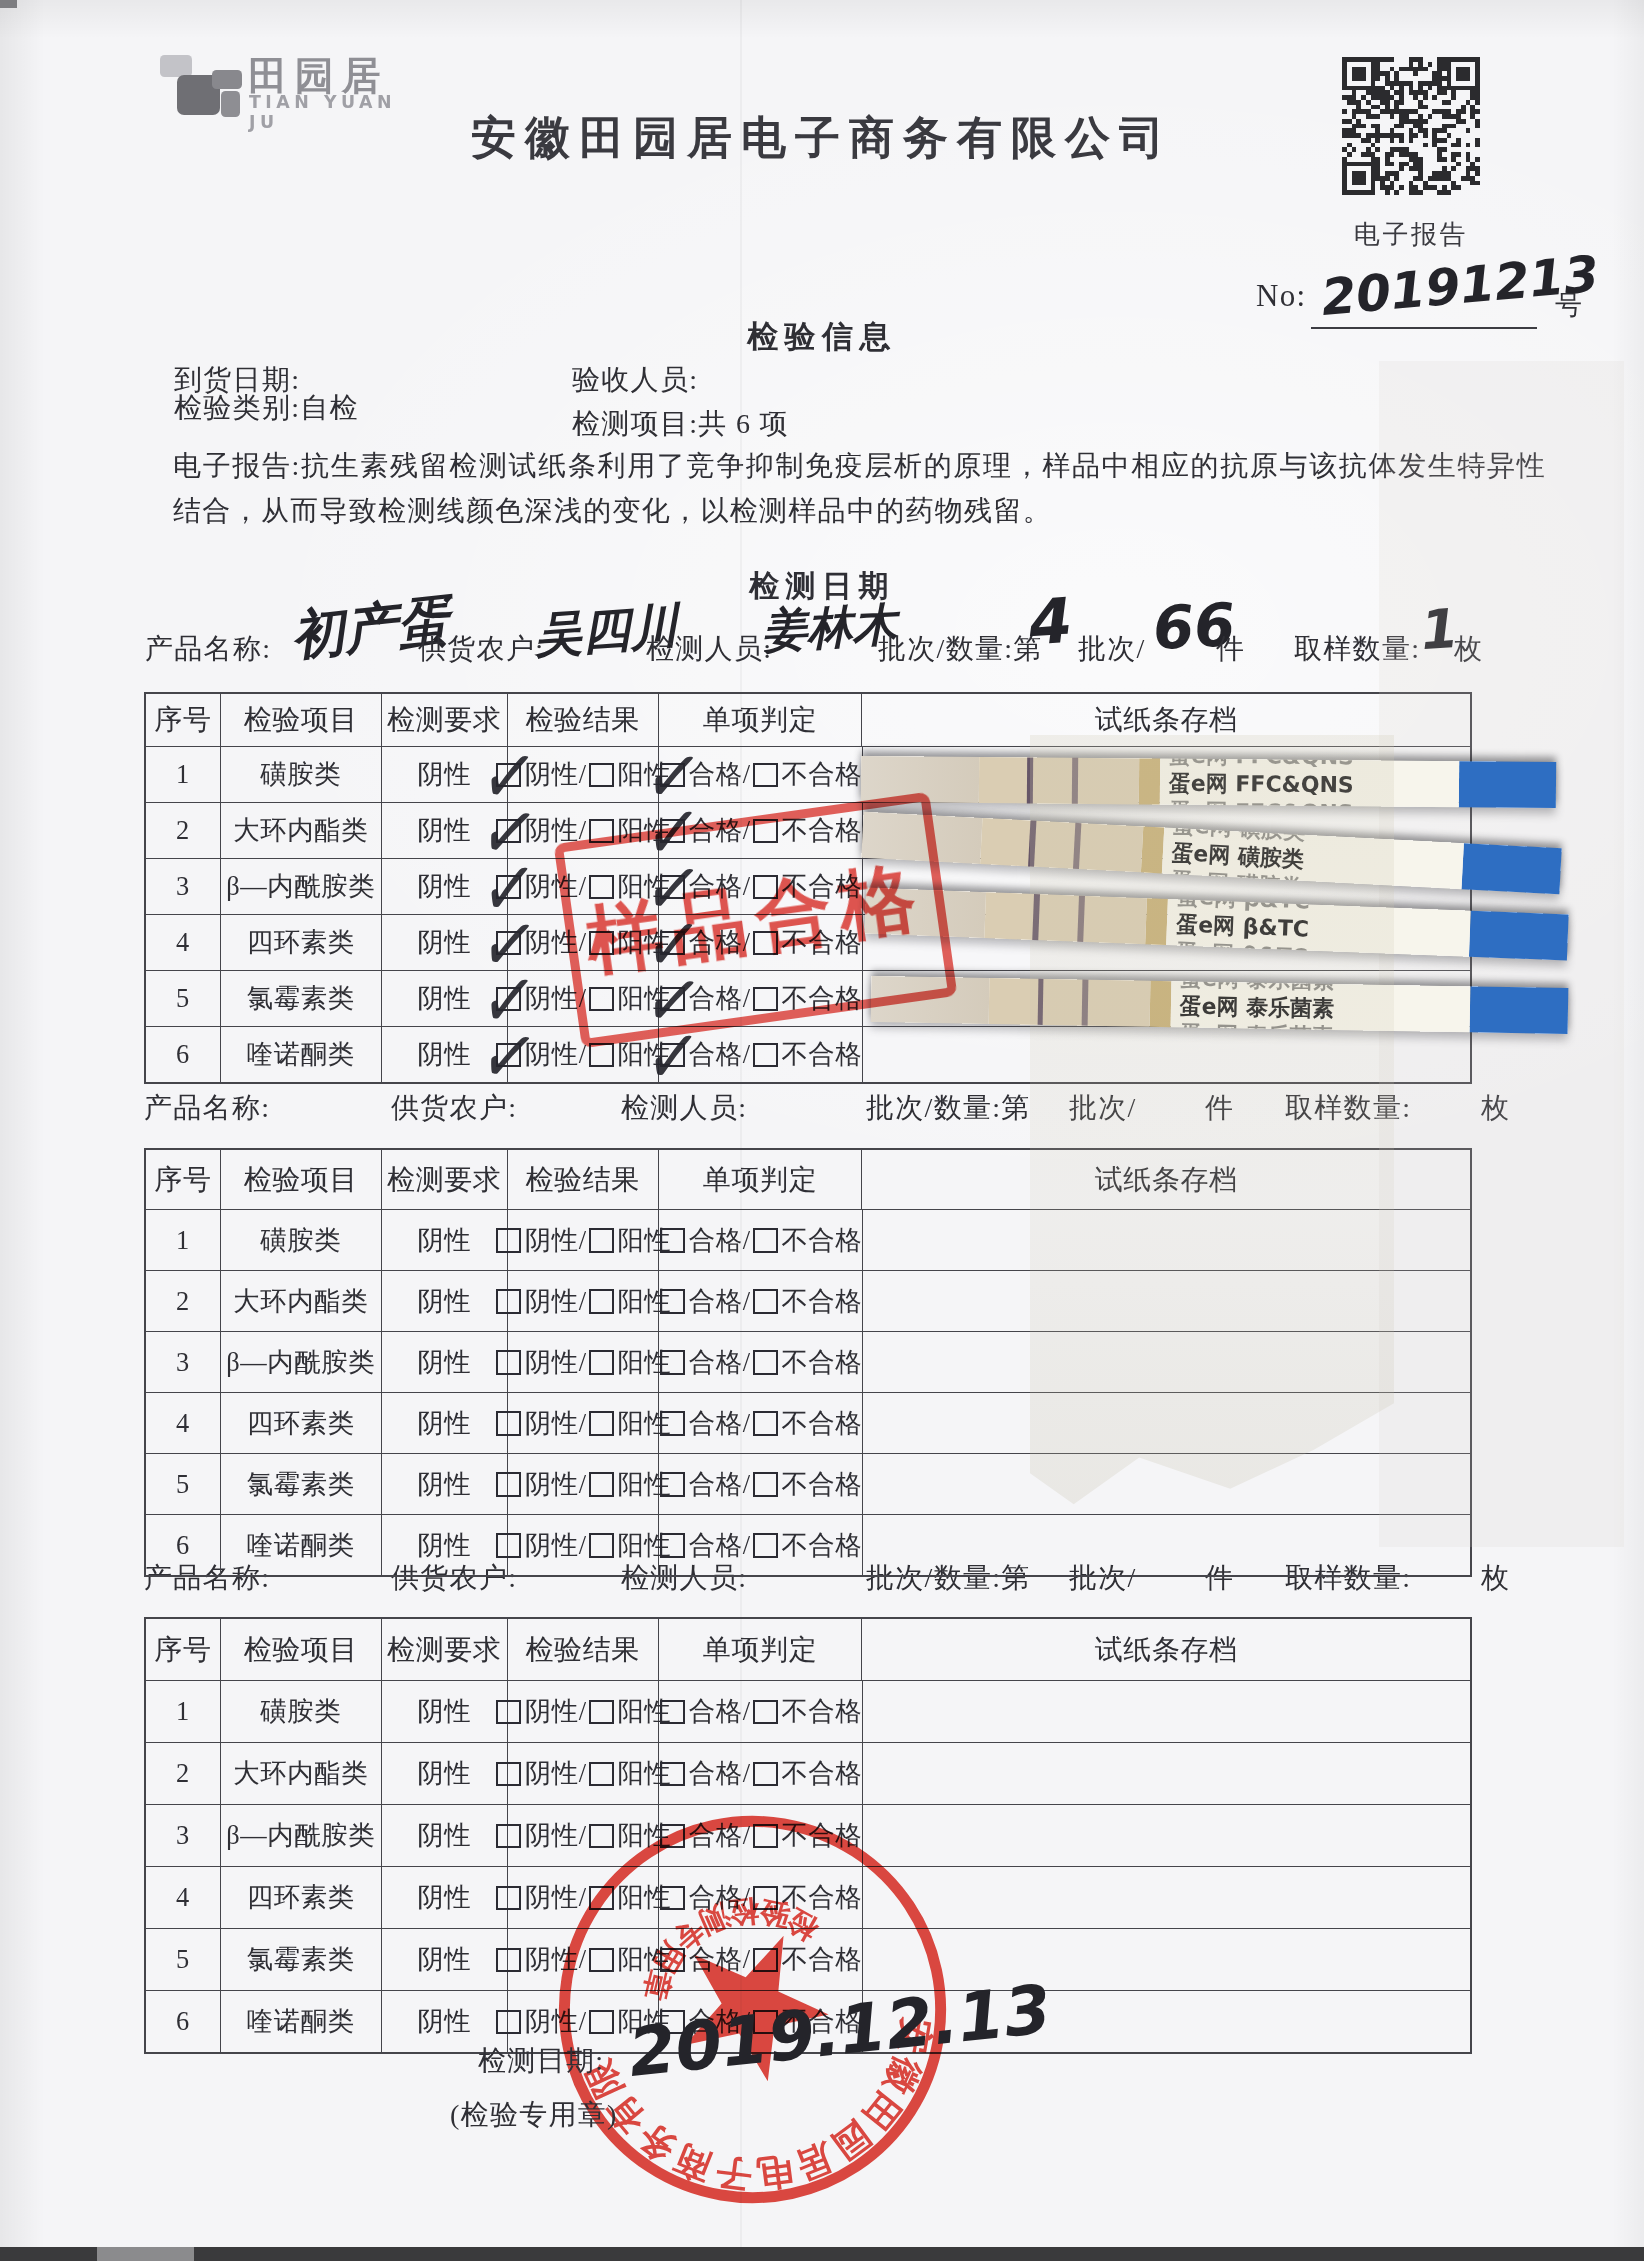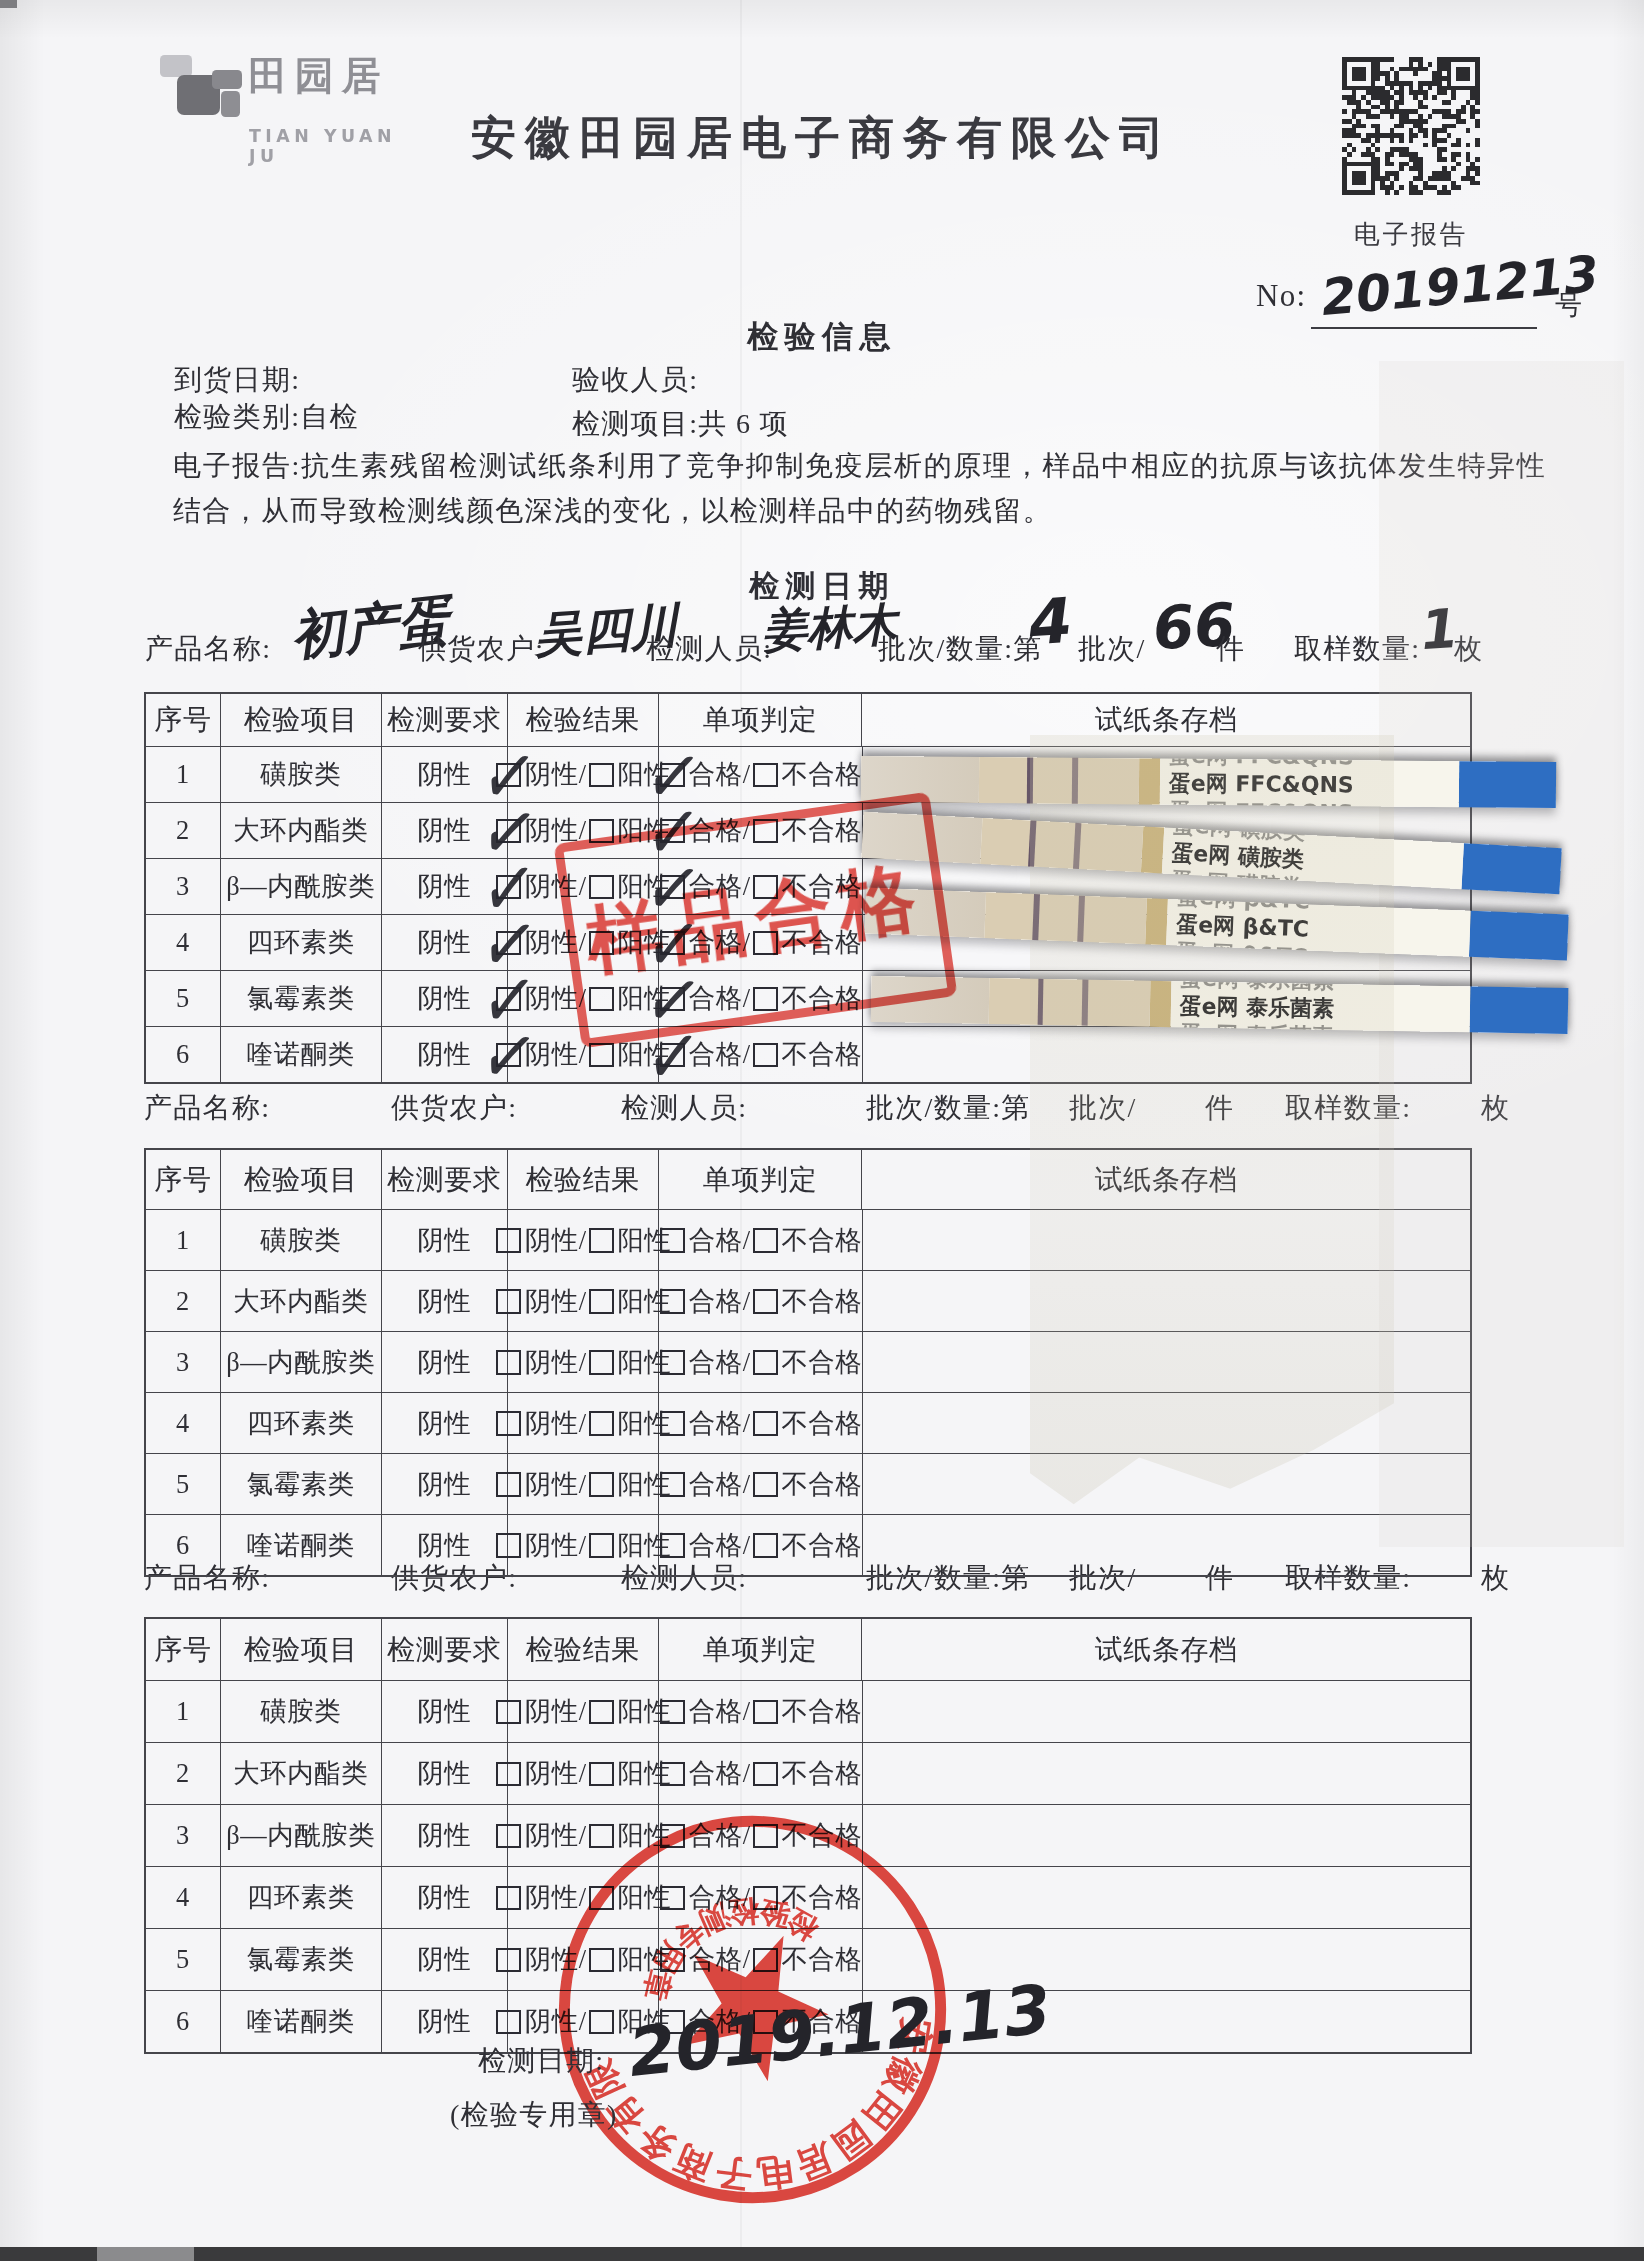--- a/index.html
+++ b/index.html
@@ -58,21 +58,21 @@
   <div class="abs" style="left:0;top:2247px;width:1644px;height:14px;background:#3a3a3c;"></div>
   <div class="abs" style="left:97px;top:2247px;width:97px;height:14px;background:#8b8b8d;"></div>
   <div class="abs" style="left:0;top:0;width:17px;height:7.7px;background:#7d7d80;"></div>
 
   <div class="abs" style="left:160px;top:52px;width:245px;height:71px;">
     <div class="abs" style="left:0;top:2.6px;width:32px;height:22px;background:#b7b7bb;border-radius:4.5px;opacity:.8;"></div>
     <div class="abs" style="left:17px;top:23px;width:43px;height:40px;background:#6f6f74;border-radius:7px;"></div>
     <div class="abs" style="left:52px;top:18px;width:30px;height:19.3px;background:#88888d;border-radius:4.5px;"></div>
     <div class="abs" style="left:61px;top:39px;width:19.3px;height:26px;background:#8e8e93;border-radius:4.5px;"></div>
     <div class="abs" style="left:88px;top:-2.6px;font-size:39px;font-weight:700;letter-spacing:7.7px;color:#8f8f95;">田园居</div>
-    <div class="abs" style="left:89px;top:40px;font-size:17.4px;letter-spacing:4.5px;color:#a0a0a6;font-family:'DejaVu Sans',sans-serif;font-weight:700;margin-top:34px;">TIAN YUAN JU</div>
+    <div class="abs" style="left:89px;top:40px;font-size:17.4px;letter-spacing:4.5px;color:#a0a0a6;font-family:'DejaVu Sans',sans-serif;font-weight:700;">TIAN YUAN JU</div>
   </div>
 
   <div class="abs ctr" style="top:108px;font-size:45px;font-weight:700;letter-spacing:9px;color:#3a3a40;">安徽田园居电子商务有限公司</div>
 
   <div class="abs" style="left:1342px;top:57px;width:138px;height:138px;">
     <svg id="qr" width="138" height="138" viewBox="0 0 29 29" shape-rendering="crispEdges">
         <rect x="0" y="0" width="1" height="1" fill="#2b2b2e"></rect>
         <rect x="1" y="0" width="1" height="1" fill="#2b2b2e"></rect>
         <rect x="2" y="0" width="1" height="1" fill="#2b2b2e"></rect>
         <rect x="3" y="0" width="1" height="1" fill="#2b2b2e"></rect>
@@ -504,21 +504,21 @@
   <div class="abs" style="left:1342px;top:217px;width:138px;text-align:center;font-size:26px;letter-spacing:2.6px;color:#3a3a40;">电子报告</div>
 
   <div class="abs lbl" style="left:1256px;top:278px;font-size:31px;">No:</div>
   <div class="abs" style="left:1311px;top:327px;width:226px;height:1.9px;background:#3c3c42;"></div>
   <div class="abs hw" style="left:1321px;top:257px;font-size:50px;transform:rotate(-5deg);">20191213</div>
   <div class="abs lbl" style="left:1555px;top:287px;font-size:27px;">号</div>
 
   <div class="abs ctr" style="top:316px;font-size:31px;font-weight:700;letter-spacing:6.4px;">检验信息</div>
   <div class="abs lbl" style="left:174px;top:361px;">到货日期:</div>
   <div class="abs lbl" style="left:572px;top:361px;">验收人员:</div>
-  <div class="abs lbl" style="left:174px;top:398px;">检验类别:自检</div>
+  <div class="abs lbl" style="left:174px;top:389px;">检验类别:自检</div>
   <div class="abs lbl" style="left:572px;top:405px;">检测项目:共 6 项</div>
   <div class="abs" style="left:173px;top:443px;width:1373px;font-size:28px;line-height:45px;letter-spacing:1.3px;text-align:justify;">电子报告:抗生素残留检测试纸条利用了竞争抑制免疫层析的原理，样品中相应的抗原与该抗体发生特异性结合，从而导致检测线颜色深浅的变化，以检测样品中的药物残留。</div>
 
   <div class="abs ctr" style="top:566px;font-size:30px;font-weight:700;letter-spacing:6.4px;">检测日期</div>
 
   <div>
     <div class="abs lbl" style="left:145px;top:630px;">产品名称:</div>
     <div class="abs hw" style="left:291px;top:593px;font-size:53px;transform:rotate(-6deg);">初产蛋</div>
     <div class="abs lbl" style="left:418px;top:630px;">供货农户:</div>
     <div class="abs hw" style="left:534px;top:599px;font-size:48px;transform:rotate(-4deg);">吴四川</div>

